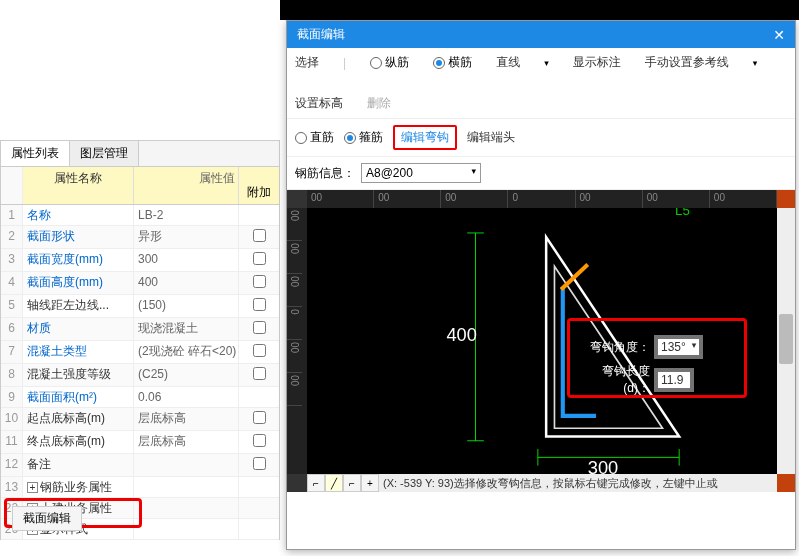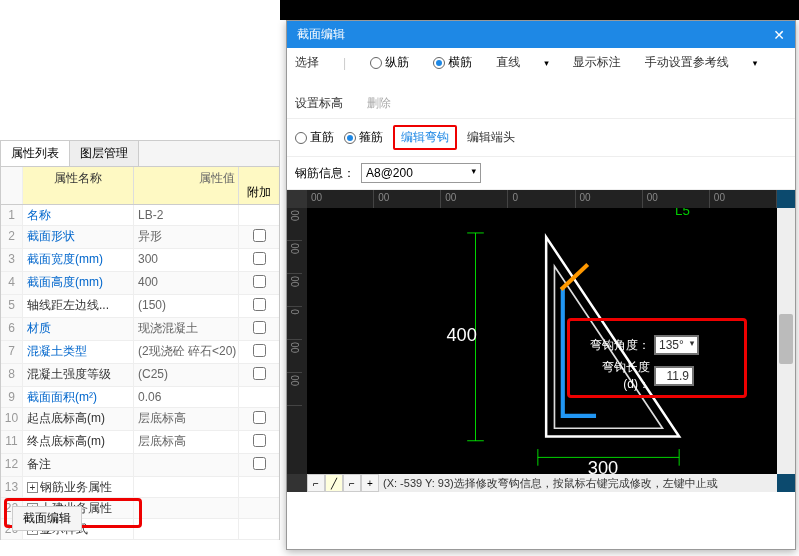--- a/index.html
+++ b/index.html
@@ -34,38 +34,38 @@
   .radio-circle { width: 12px; height: 12px; border: 1px solid #666; border-radius: 50%; display: inline-flex; align-items: center; justify-content: center; }
   .radio-circle.checked::after { content: ''; width: 6px; height: 6px; background: #1e88e5; border-radius: 50%; }
   .link { color: #333; cursor: pointer; }
   .link.disabled { color: #aaa; }
   .highlight-btn { border: 2px solid #e00; padding: 2px 6px; color: #1e88e5; border-radius: 2px; }
   .sep { color: #ccc; }
   .info-row { padding: 6px 8px; display: flex; align-items: center; gap: 6px; border-bottom: 1px solid #eee; }
   .combo { border: 1px solid #999; padding: 2px 4px; min-width: 120px; display: inline-flex; justify-content: space-between; background: #fff; }
   .combo .arrow { font-size: 9px; }
   
-  .canvas-wrap { position: relative; background: #0c4a6e; width: 100%; height: 302px; overflow: hidden; }
+  .canvas-wrap { position: relative; background: #c2410c; width: 100%; height: 302px; overflow: hidden; }
   .ruler-top { position: absolute; left: 20px; top: 0; right: 18px; height: 18px; background: #222; display: flex; }
   .ruler-left { position: absolute; left: 0; top: 18px; width: 20px; bottom: 18px; background: #222; }
   .ruler-corner { position: absolute; left: 0; top: 0; width: 20px; height: 18px; background: #333; }
   .ruler-corner.bl { top: auto; bottom: 0; }
   .ruler-tick { color: #888; font-size: 10px; padding: 2px 4px; border-right: 1px solid #444; flex: 1; }
   .ruler-tick-v { color: #888; font-size: 10px; height: 33px; border-bottom: 1px solid #444; writing-mode: vertical-rl; padding: 2px; }
   .drawing { position: absolute; left: 20px; top: 18px; right: 18px; bottom: 18px; background: #000; }
   .scrollbar-r { position: absolute; right: 0; top: 18px; width: 18px; bottom: 18px; background: #eee; }
   .scrollbar-r .thumb { position: absolute; left: 2px; right: 2px; top: 40%; height: 50px; background: #bbb; border-radius: 2px; }
   .scrollbar-b { position: absolute; left: 20px; bottom: 0; right: 18px; height: 18px; background: #eee; display: flex; align-items: center; }
   .sb-btn { width: 18px; height: 18px; border: 1px solid #ccc; background: #f5f5f5; display: inline-flex; align-items: center; justify-content: center; font-size: 10px; }
   .status-text { flex: 1; font-size: 11px; color: #333; padding: 0 4px; background: #eee; overflow: hidden; white-space: nowrap; }
   
   .popup { position: absolute; right: 30px; top: 110px; width: 180px; height: 80px; border: 3px solid #e00; border-radius: 4px; background: rgba(0,0,0,0); padding: 14px 10px; }
   .popup-row { display: flex; align-items: center; gap: 4px; margin-bottom: 4px; color: #fff; }
   .popup-row label { width: 70px; text-align: right; }
-  .popup-row .field { background: #fff; border: 2px solid #737373; padding: 1px 3px; color: #333; min-width: 40px; display: inline-flex; justify-content: flex-end; }
+  .popup-row .field { background: #fff; border: 4px solid #737373; padding: 1px 3px; color: #333; min-width: 40px; display: inline-flex; justify-content: flex-start; }
   .popup-row .field .arrow { font-size: 9px; margin-left: 6px; }
   
   .top-bg { position: absolute; left: 280px; top: 0; right: 0; height: 20px; background: #000; }
 </style>
 </head>
 <body>
 
 <div class="top-bg"></div>
 
 <div class="left-panel">

